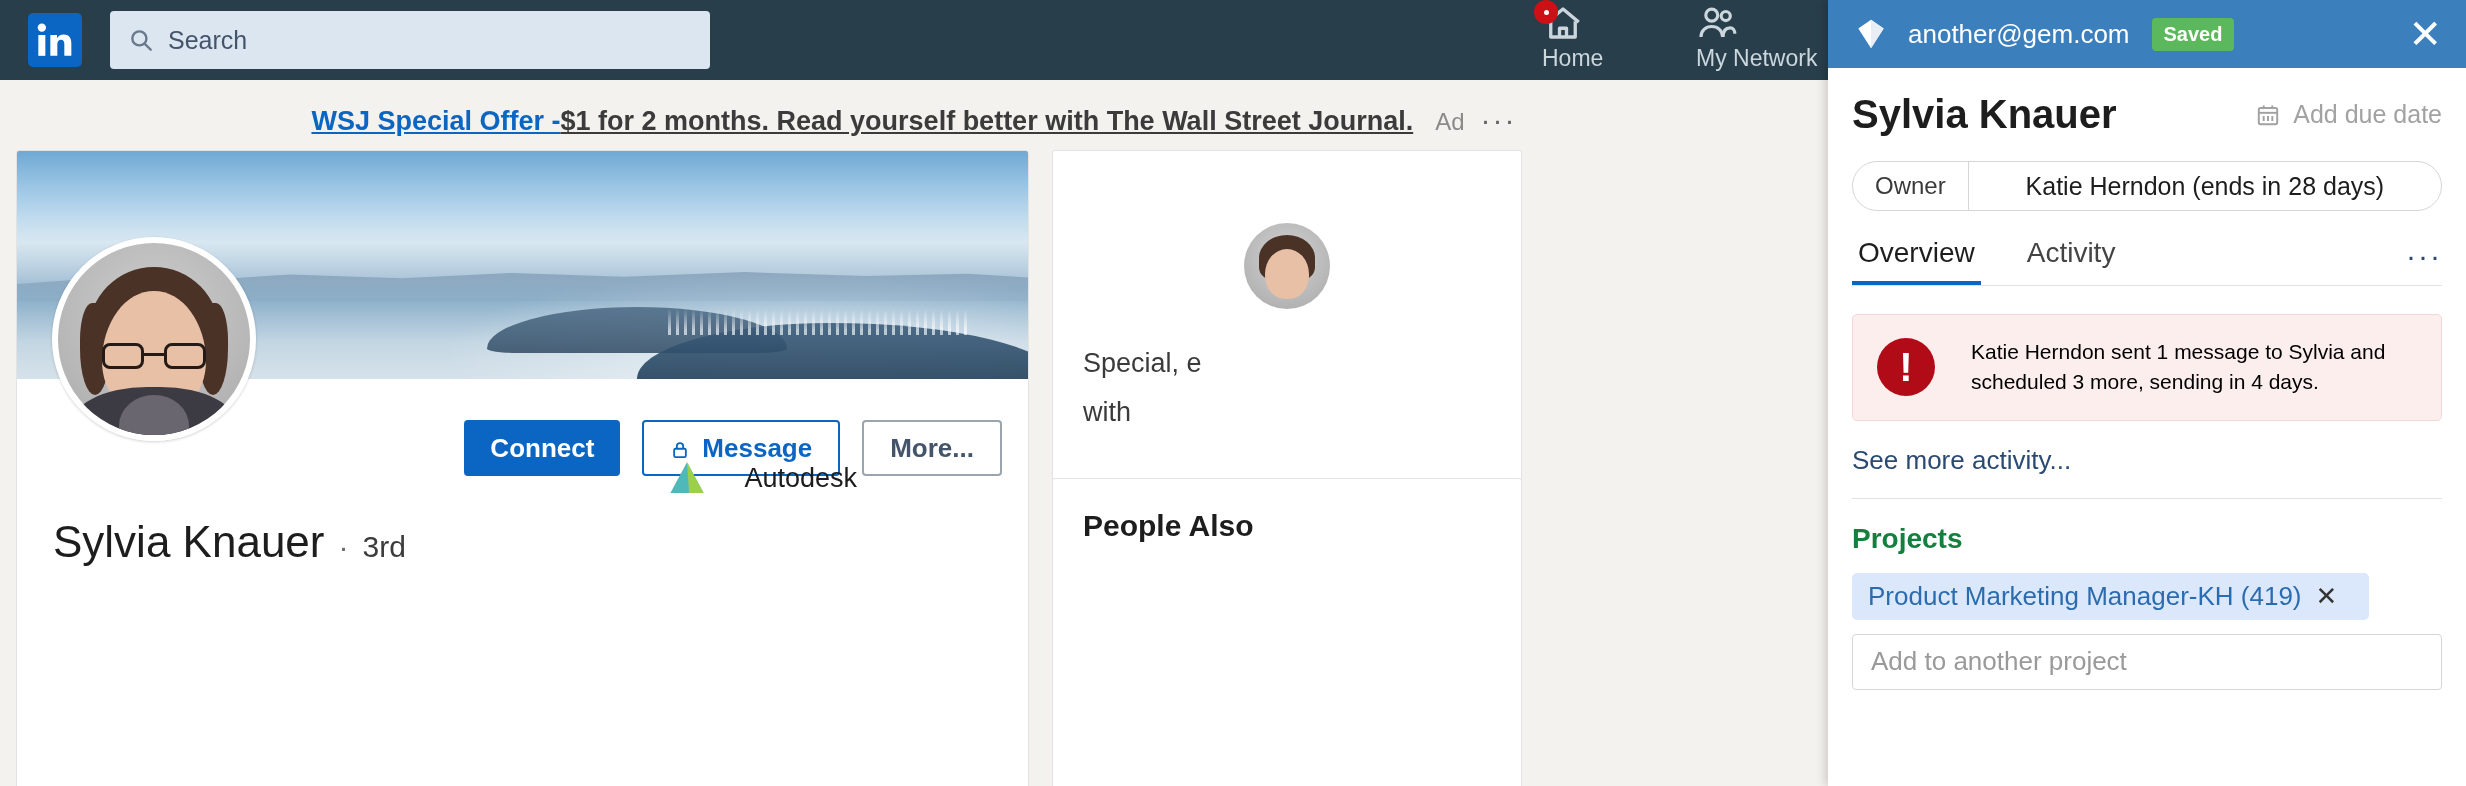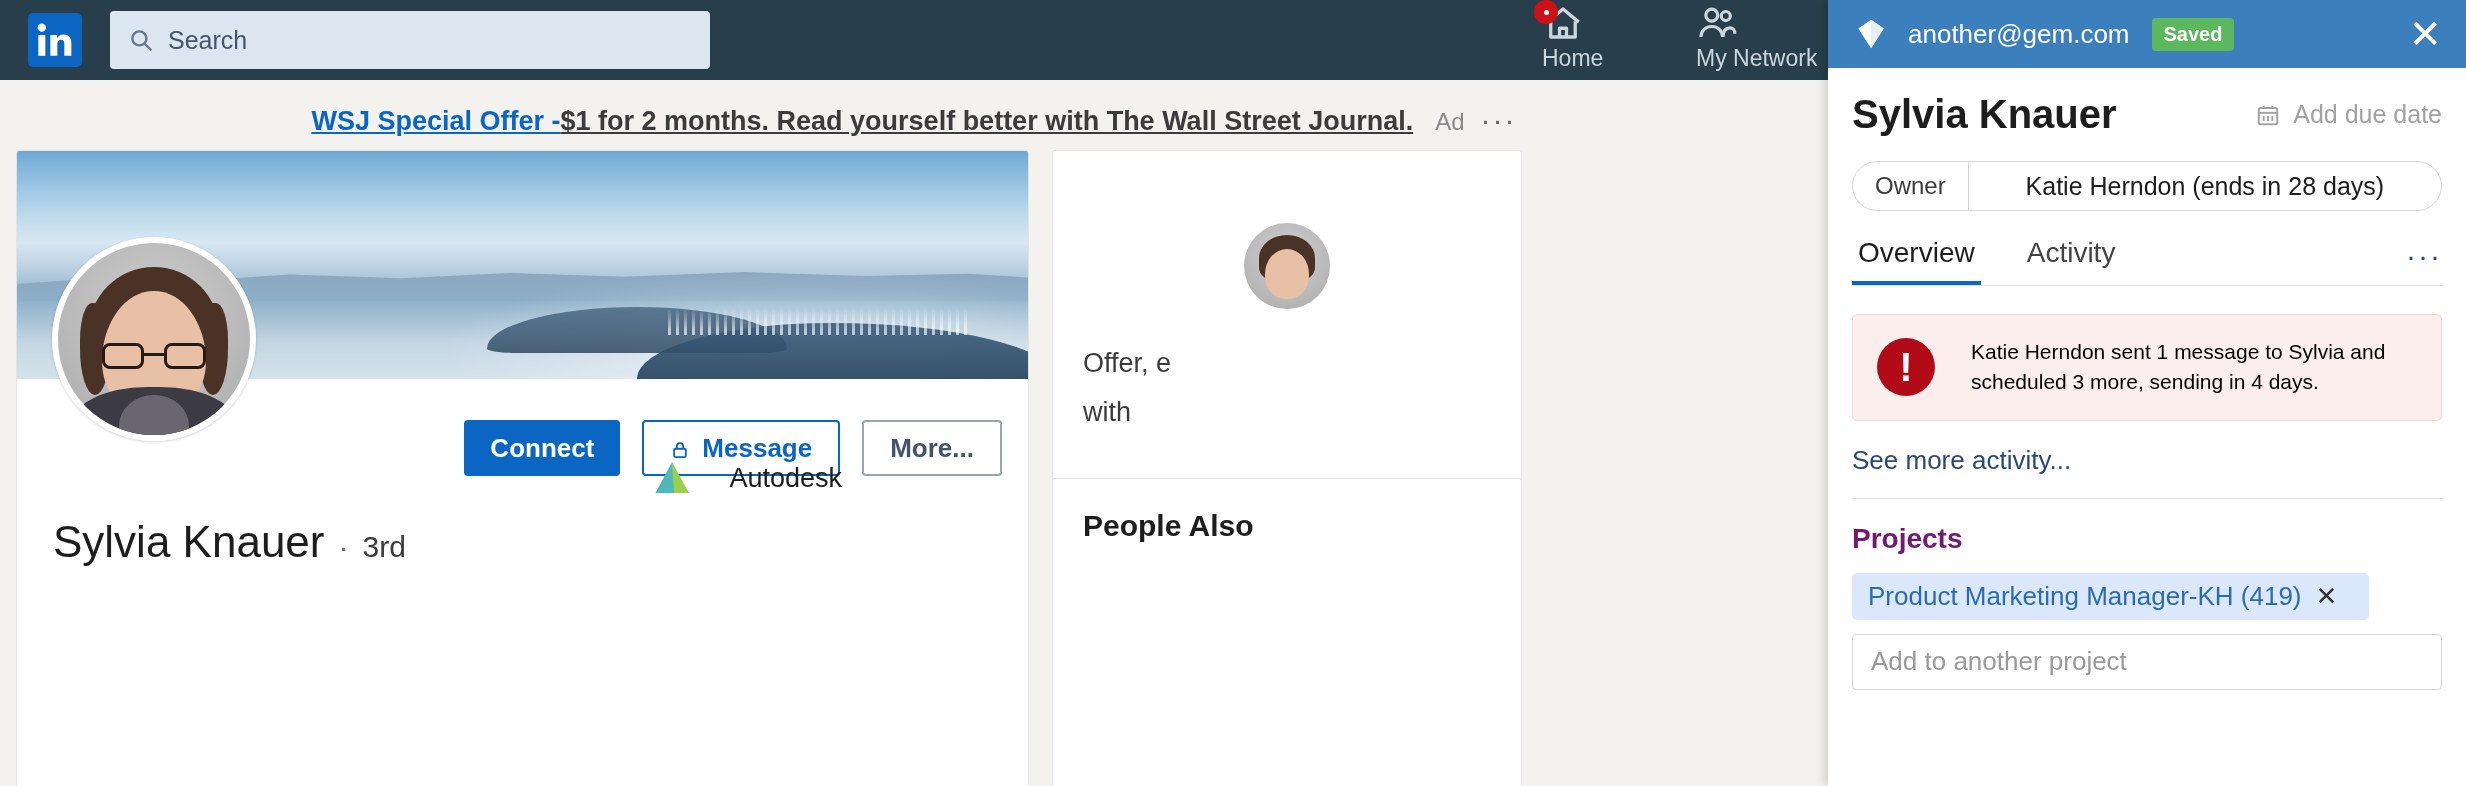--- a/index.html
+++ b/index.html
@@ -204,21 +204,21 @@
     position: absolute; left: 0; top: 366px;
     width: 100%;
     display: flex; align-items: baseline;
     padding-left: 36px;
   }
   .pname { font-size: 44px; color: #1d1d1d; }
   .pdot { font-size: 30px; color: #6b6b6b; margin: 0 14px; }
   .pdeg { font-size: 30px; color: #3b3b3b; }
 
   .company-row {
-    position: absolute; right: 186px; top: 306px;
+    position: absolute; right: 171px; top: 306px;
     display: flex; align-items: center; gap: 36px;
   }
   .company-logo { width: 42px; height: 42px; }
   .company-name { font-size: 27px; color: #1d1d1d; }
 
   
   .side-card {
     position: absolute; top: 150px; left: 1052px;
     width: 470px; height: 340px;
     background: #fff;
@@ -341,21 +341,21 @@
   }
   .see-more {
     margin-top: 24px;
     font-size: 26px; color: #2b4a72;
     cursor: pointer;
   }
   .gem-divider { margin-top: 22px; border-top: 1px solid #e1e1e1; }
 
   .projects-title {
     margin-top: 24px;
-    font-size: 28px; font-weight: bold; color: #701a75;
+    font-size: 28px; font-weight: bold; color: #15803d;
   }
   .project-chip {
     margin-top: 18px;
     display: inline-flex; align-items: center;
     background: #dbe8fb; border-radius: 5px;
     padding: 8px 32px 8px 16px;
     cursor: pointer;
   }
   .project-chip .pc-label { font-size: 26px; color: #2b6cb0; }
   .project-chip .pc-x { font-size: 26px; color: #333; margin-left: 14px; cursor:pointer;}
@@ -536,21 +536,21 @@
       <span class="pdeg">3rd</span>
     </div>
 
   </div>
 
   <div class="side-card">
     <div class="sc-avatar">
       <span class="h"></span>
         <span class="f"></span>
     </div>
-    <div class="sc-line">Offer, e</div>
+    <div class="sc-line">Special, e</div>
     <div class="sc-line" style="margin-top:8px">with</div>
   </div>
 
   <div class="people-also-card">
     <div class="pa-title">People Also</div>
   </div>
 
   <div class="gem-panel">
 
     <div class="gem-header">

